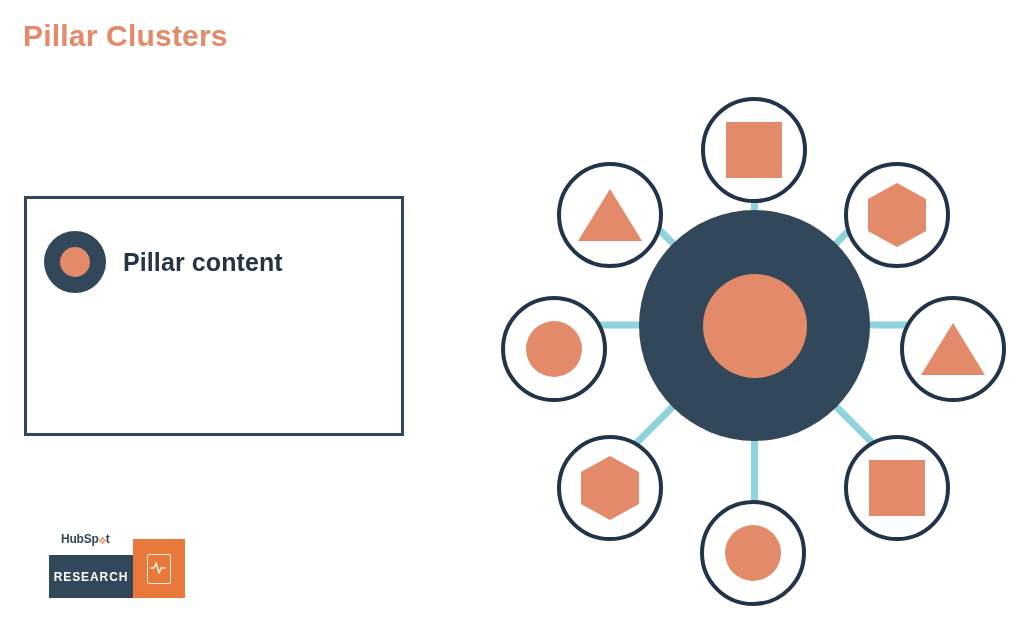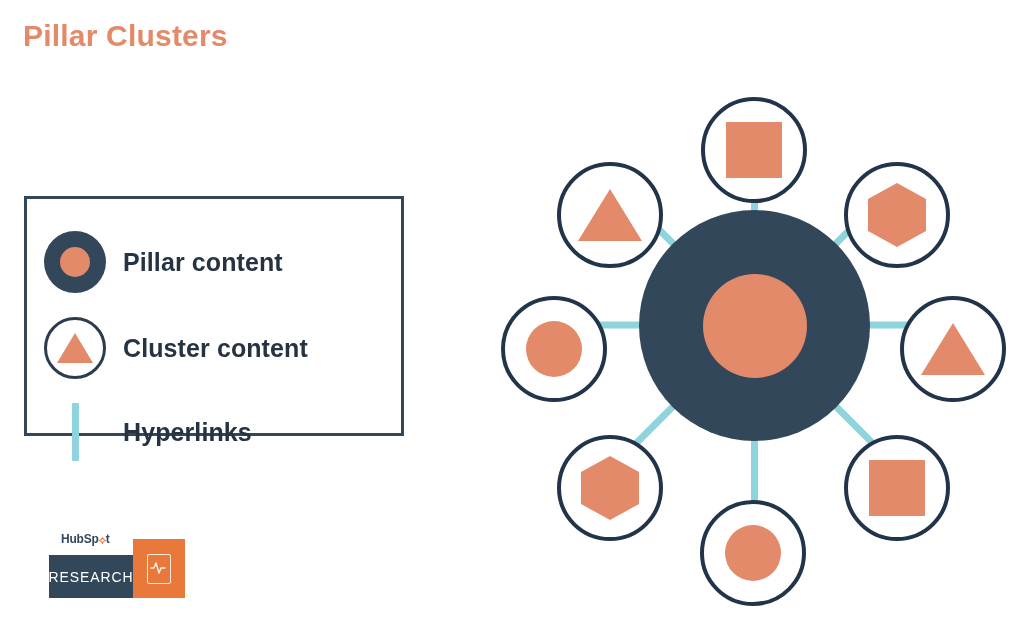--- a/index.html
+++ b/index.html
@@ -218,22 +218,22 @@
     left: 0px;
     top: 23px;
     width: 84px;
     height: 43px;
     background: #33475B;
     display: flex;
     align-items: center;
     justify-content: center;
   }
   .logo-research-text {
-    font-size: 14px;
-    font-weight: normal;
+    font-size: 12px;
+    font-weight: bold;
     color: #ffffff;
     letter-spacing: 0.9px;
   }
   .logo-orange-box {
     position: absolute;
     left: 84px;
     top: 7px;
     width: 52px;
     height: 59px;
     background: #E8793A;
@@ -258,35 +258,21 @@
 
   <div class="legend-row r0">
     <div class="legend-marker">
       <div class="mk-pillar">
         <div class="mk-pillar-core"></div>
       </div>
     </div>
     <div class="legend-label">Pillar content</div>
   </div>
 
-  <div class="legend-row r1">
-    <div class="legend-marker">
-      <div class="mk-cluster">
-        <div class="tri-sm"></div>
-      </div>
-    </div>
-    <div class="legend-label">Cluster content</div>
-  </div>
-
-  <div class="legend-row r2">
-    <div class="legend-marker">
-      <div class="mk-link"></div>
-    </div>
-    <div class="legend-label">Hyperlinks</div>
-  </div>
+
 
 </div>
 
 <div class="diagram">
 
   <div class="spoke" style="left:267px; top:263px; height:196px; transform:rotate(0deg);"></div>
   <div class="spoke" style="left:267px; top:263px; height:196px; transform:rotate(45deg);"></div>
   <div class="spoke" style="left:267px; top:263px; height:196px; transform:rotate(90deg);"></div>
   <div class="spoke" style="left:267px; top:263px; height:196px; transform:rotate(135deg);"></div>
   <div class="spoke" style="left:267px; top:263px; height:196px; transform:rotate(180deg);"></div>

